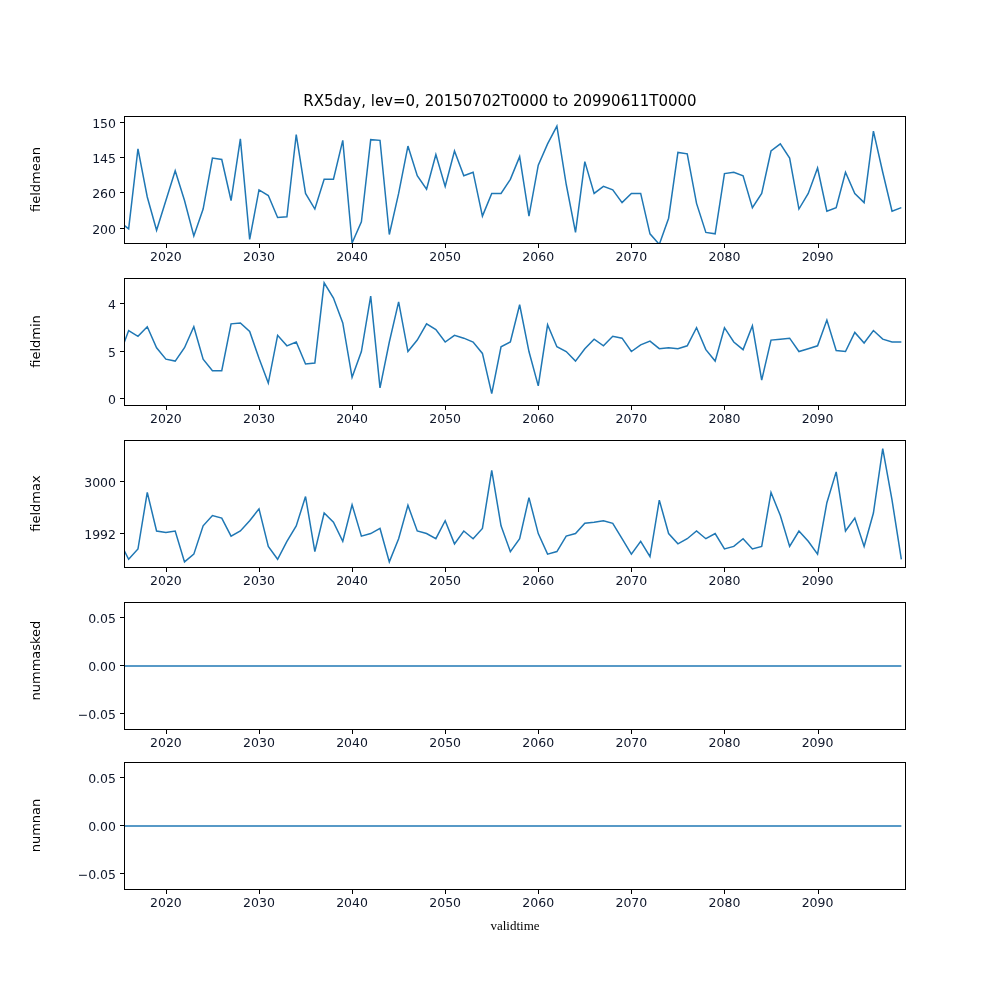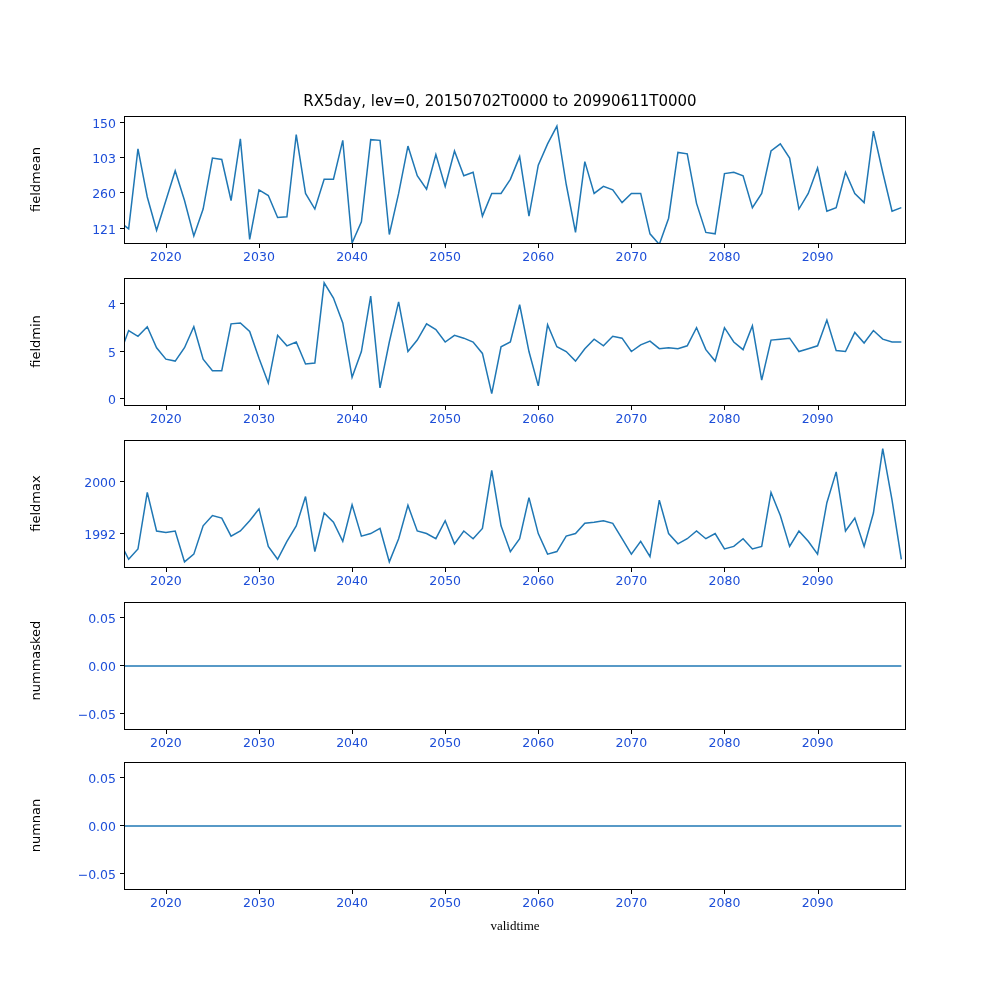--- a/index.html
+++ b/index.html
@@ -2,45 +2,45 @@
 <html><head>
 <meta charset="utf-8">
 <style>
   html,body{margin:0;padding:0;background:#ffffff;}
   body{width:1000px;height:1000px;font-family:"DejaVu Sans",sans-serif;color:#000;}
   #figure{position:relative;width:1000px;height:1000px;}
   .title{position:absolute;left:0;top:92px;width:1000px;text-align:center;font-size:15px;color:#000;}
   .panel{position:absolute;box-sizing:border-box;border:1px solid #000;background:#fff;}
   .ylabel{position:absolute;font-size:13px;color:#000;transform-origin:50% 50%;white-space:nowrap;}
   .ylabel span{display:block;transform:rotate(-90deg);}
-  .tick-label{position:absolute;font-size:12.5px;color:#1d4ed8;white-space:nowrap;}
+  .tick-label{position:absolute;font-size:12.5px;color:#0f172a;white-space:nowrap;}
   .xtick{transform:translateX(-50%);}
   .ytick{text-align:right;transform:translateY(-50%);}
   .xaxis-label{position:absolute;font-size:13px;color:#000;text-align:center;}
   svg{display:block;}
 </style>
 </head>
 <body>
 
 <div id="figure">
   <div class="title">RX5day, lev=0, 20150702T0000 to 20990611T0000</div>
   <div id="panels">
       <div class="panel" style="left: 124px; top: 116px; width: 782px; height: 128px;">
         <svg width="780" height="126" viewBox="0 0 780 126">
           <path d="M-5.65,104.76 L3.65,111.84 L12.96,31.85 L22.27,79.99 L31.58,113.26 L40.89,83.53 L50.20,53.80 L59.51,83.53 L68.82,118.92 L78.13,92.02 L87.44,41.06 L96.75,42.47 L106.06,83.53 L115.37,21.94 L124.68,122.46 L133.99,72.91 L143.30,78.57 L152.61,100.52 L161.92,99.81 L171.23,17.70 L180.54,76.45 L189.85,92.02 L199.15,62.29 L208.46,62.29 L217.77,23.36 L227.08,126.00 L236.39,104.76 L245.70,22.65 L255.01,23.36 L264.32,117.51 L273.63,76.45 L282.94,29.02 L292.25,58.75 L301.56,72.20 L310.87,37.52 L320.18,69.37 L329.49,33.98 L338.80,58.75 L348.11,55.21 L357.42,99.10 L366.73,76.45 L376.04,76.45 L385.35,62.29 L394.65,39.64 L403.96,99.10 L413.27,48.13 L422.58,26.90 L431.89,9.20 L441.20,67.25 L450.51,115.38 L459.82,44.60 L469.13,76.45 L478.44,69.37 L487.75,72.91 L497.06,85.65 L506.37,76.45 L515.68,76.45 L524.99,116.80 L534.30,127.42 L543.61,101.22 L552.92,35.39 L562.23,36.81 L571.54,86.36 L580.85,115.38 L590.15,116.80 L599.46,56.63 L608.77,55.21 L618.08,58.75 L627.39,90.61 L636.70,76.45 L646.01,33.98 L655.32,26.90 L664.63,41.06 L673.94,92.02 L683.25,76.45 L692.56,50.97 L701.87,94.15 L711.18,90.61 L720.49,55.21 L729.80,76.45 L739.11,85.65 L748.42,14.16 L757.73,55.21 L767.04,94.15 L776.35,90.61" fill="none" stroke="#1f77b4" stroke-width="1.5"></path>
         </svg>
       </div>
       <div class="ylabel" style="left: 0px; width: 70px; text-align: center; top: 172px;">
         <span>fieldmean</span>
       </div>
-      <div class="tick-label ytick" style="left: 46px; width: 70px; top: 228.843px;">121</div>
+      <div class="tick-label ytick" style="left: 46px; width: 70px; top: 228.843px;">200</div>
       <div style="position: absolute; left: 120px; top: 227.843px; width: 4px; height: 1px; background: rgb(0, 0, 0);"></div>
       <div class="tick-label ytick" style="left: 46px; width: 70px; top: 193.449px;">260</div>
       <div style="position: absolute; left: 120px; top: 192.449px; width: 4px; height: 1px; background: rgb(0, 0, 0);"></div>
-      <div class="tick-label ytick" style="left: 46px; width: 70px; top: 158.056px;">103</div>
+      <div class="tick-label ytick" style="left: 46px; width: 70px; top: 158.056px;">145</div>
       <div style="position: absolute; left: 120px; top: 157.056px; width: 4px; height: 1px; background: rgb(0, 0, 0);"></div>
       <div class="tick-label ytick" style="left: 46px; width: 70px; top: 122.663px;">150</div>
       <div style="position: absolute; left: 120px; top: 121.663px; width: 4px; height: 1px; background: rgb(0, 0, 0);"></div>
       <div class="tick-label xtick" style="left: 165.893px; top: 249px;">2020</div>
       <div style="position: absolute; left: 165.893px; top: 244px; width: 1px; height: 4px; background: rgb(0, 0, 0);"></div>
       <div class="tick-label xtick" style="left: 258.988px; top: 249px;">2030</div>
       <div style="position: absolute; left: 258.988px; top: 244px; width: 1px; height: 4px; background: rgb(0, 0, 0);"></div>
       <div class="tick-label xtick" style="left: 352.083px; top: 249px;">2040</div>
       <div style="position: absolute; left: 352.083px; top: 244px; width: 1px; height: 4px; background: rgb(0, 0, 0);"></div>
       <div class="tick-label xtick" style="left: 445.179px; top: 249px;">2050</div>
@@ -86,21 +86,21 @@
       <div class="panel" style="left: 124px; top: 440px; width: 782px; height: 128px;">
         <svg width="780" height="126" viewBox="0 0 780 126">
           <path d="M-5.65,100.29 L3.65,118.29 L12.96,108.00 L22.27,51.43 L31.58,90.00 L40.89,91.54 L50.20,90.00 L59.51,120.86 L68.82,113.14 L78.13,84.86 L87.44,74.57 L96.75,77.14 L106.06,95.14 L115.37,90.00 L124.68,79.71 L133.99,67.89 L143.30,105.43 L152.61,118.29 L161.92,100.29 L171.23,84.86 L180.54,55.54 L189.85,110.57 L199.15,72.00 L208.46,81.26 L217.77,100.29 L227.08,63.77 L236.39,95.14 L245.70,92.57 L255.01,87.43 L264.32,120.86 L273.63,97.71 L282.94,64.29 L292.25,90.00 L301.56,92.57 L310.87,97.71 L320.18,79.71 L329.49,102.86 L338.80,90.00 L348.11,97.71 L357.42,87.43 L366.73,29.31 L376.04,84.86 L385.35,110.57 L394.65,97.71 L403.96,56.57 L413.27,92.57 L422.58,113.14 L431.89,110.57 L441.20,95.14 L450.51,92.57 L459.82,82.29 L469.13,81.26 L478.44,79.71 L487.75,82.29 L497.06,97.71 L506.37,113.14 L515.68,100.29 L524.99,115.71 L534.30,59.14 L543.61,92.57 L552.92,102.86 L562.23,97.71 L571.54,90.00 L580.85,97.71 L590.15,92.57 L599.46,108.00 L608.77,105.43 L618.08,97.71 L627.39,108.00 L636.70,105.43 L646.01,51.43 L655.32,74.57 L664.63,105.43 L673.94,90.00 L683.25,100.29 L692.56,113.14 L701.87,61.71 L711.18,30.86 L720.49,90.00 L729.80,77.14 L739.11,105.43 L748.42,72.00 L757.73,7.71 L767.04,59.14 L776.35,118.29" fill="none" stroke="#1f77b4" stroke-width="1.5"></path>
         </svg>
       </div>
       <div class="ylabel" style="left: 0px; width: 70px; text-align: center; top: 496px;">
         <span>fieldmax</span>
       </div>
       <div class="tick-label ytick" style="left: 46px; width: 70px; top: 533.571px;">1992</div>
       <div style="position: absolute; left: 120px; top: 532.571px; width: 4px; height: 1px; background: rgb(0, 0, 0);"></div>
-      <div class="tick-label ytick" style="left: 46px; width: 70px; top: 482.143px;">2000</div>
+      <div class="tick-label ytick" style="left: 46px; width: 70px; top: 482.143px;">3000</div>
       <div style="position: absolute; left: 120px; top: 481.143px; width: 4px; height: 1px; background: rgb(0, 0, 0);"></div>
       <div class="tick-label xtick" style="left: 165.893px; top: 573px;">2020</div>
       <div style="position: absolute; left: 165.893px; top: 568px; width: 1px; height: 4px; background: rgb(0, 0, 0);"></div>
       <div class="tick-label xtick" style="left: 258.988px; top: 573px;">2030</div>
       <div style="position: absolute; left: 258.988px; top: 568px; width: 1px; height: 4px; background: rgb(0, 0, 0);"></div>
       <div class="tick-label xtick" style="left: 352.083px; top: 573px;">2040</div>
       <div style="position: absolute; left: 352.083px; top: 568px; width: 1px; height: 4px; background: rgb(0, 0, 0);"></div>
       <div class="tick-label xtick" style="left: 445.179px; top: 573px;">2050</div>
       <div style="position: absolute; left: 445.179px; top: 568px; width: 1px; height: 4px; background: rgb(0, 0, 0);"></div>
       <div class="tick-label xtick" style="left: 538.274px; top: 573px;">2060</div>

